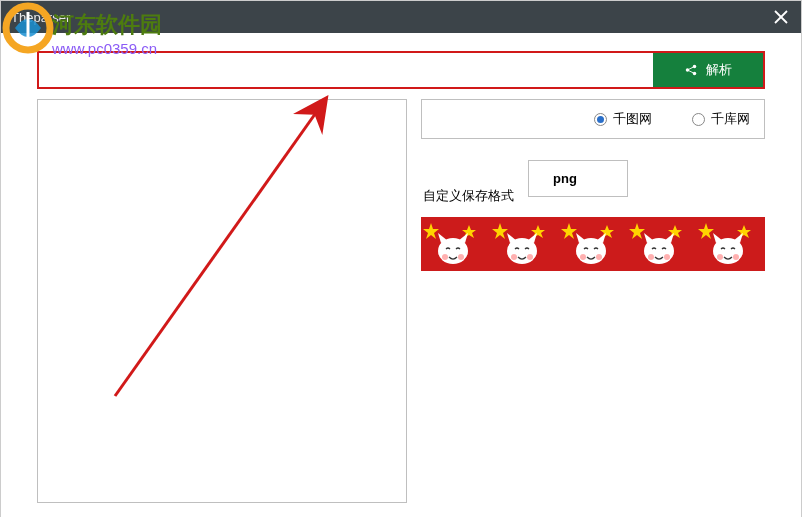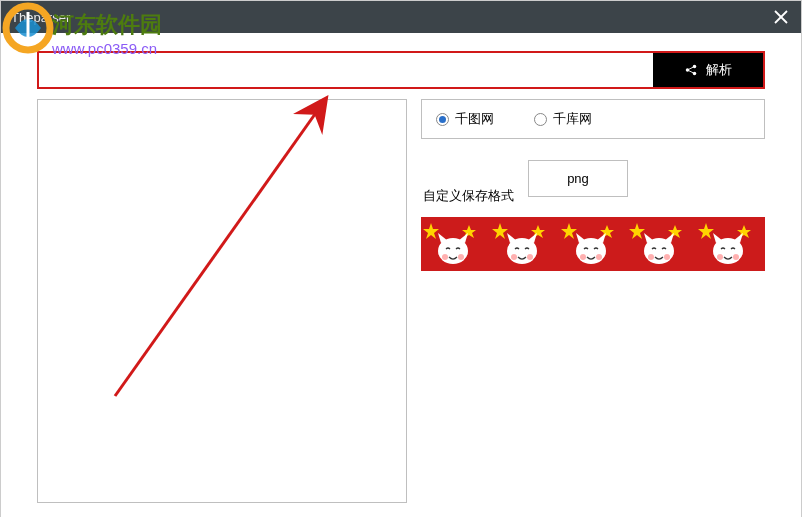--- a/index.html
+++ b/index.html
@@ -79,21 +79,21 @@
     .url-input {
       flex: 1;
       border: none;
       outline: none;
       padding: 0 10px;
       font-size: 13px;
       background: #fff;
     }
     .parse-btn {
       width: 110px;
-      background: #000000;
+      background: #15803d;
       color: #fff;
       display: flex;
       align-items: center;
       justify-content: center;
       gap: 8px;
       font-size: 13px;
     }
     .parse-btn .share-icon {
       width: 14px; height: 14px;
     }
@@ -115,20 +115,21 @@
       flex-direction: column;
       gap: 12px;
     }
     .site-box {
       border: 1px solid #bfbfbf;
       padding: 10px 14px;
       display: flex;
       gap: 40px;
       align-items: center;
       font-size: 13px;
+      justify-content: flex-end;
     }
     .radio-group { display: flex; align-items: center; gap: 6px; }
     .radio {
       width: 13px; height: 13px;
       border: 1px solid #888;
       border-radius: 50%;
       display: inline-flex;
       align-items: center;
       justify-content: center;
       background: #fff;
@@ -144,22 +145,22 @@
       align-items: center;
       gap: 14px;
       font-size: 13px;
       padding: 0 2px;
     }
     .format-label { flex: 0 0 auto; margin-top: 36px; }
     .format-box {
       border: 1px solid #bfbfbf;
       padding: 10px 24px;
       min-width: 100px;
-      text-align: center;
-      font-size: 13px;
+      font-size: 13px;
+      font-weight: bold;
     }
     .banner {
       height: 54px;
       background: #cc1b1b;
       display: flex;
       overflow: hidden;
     }
     .banner-tile {
       flex: 1;
       position: relative;

